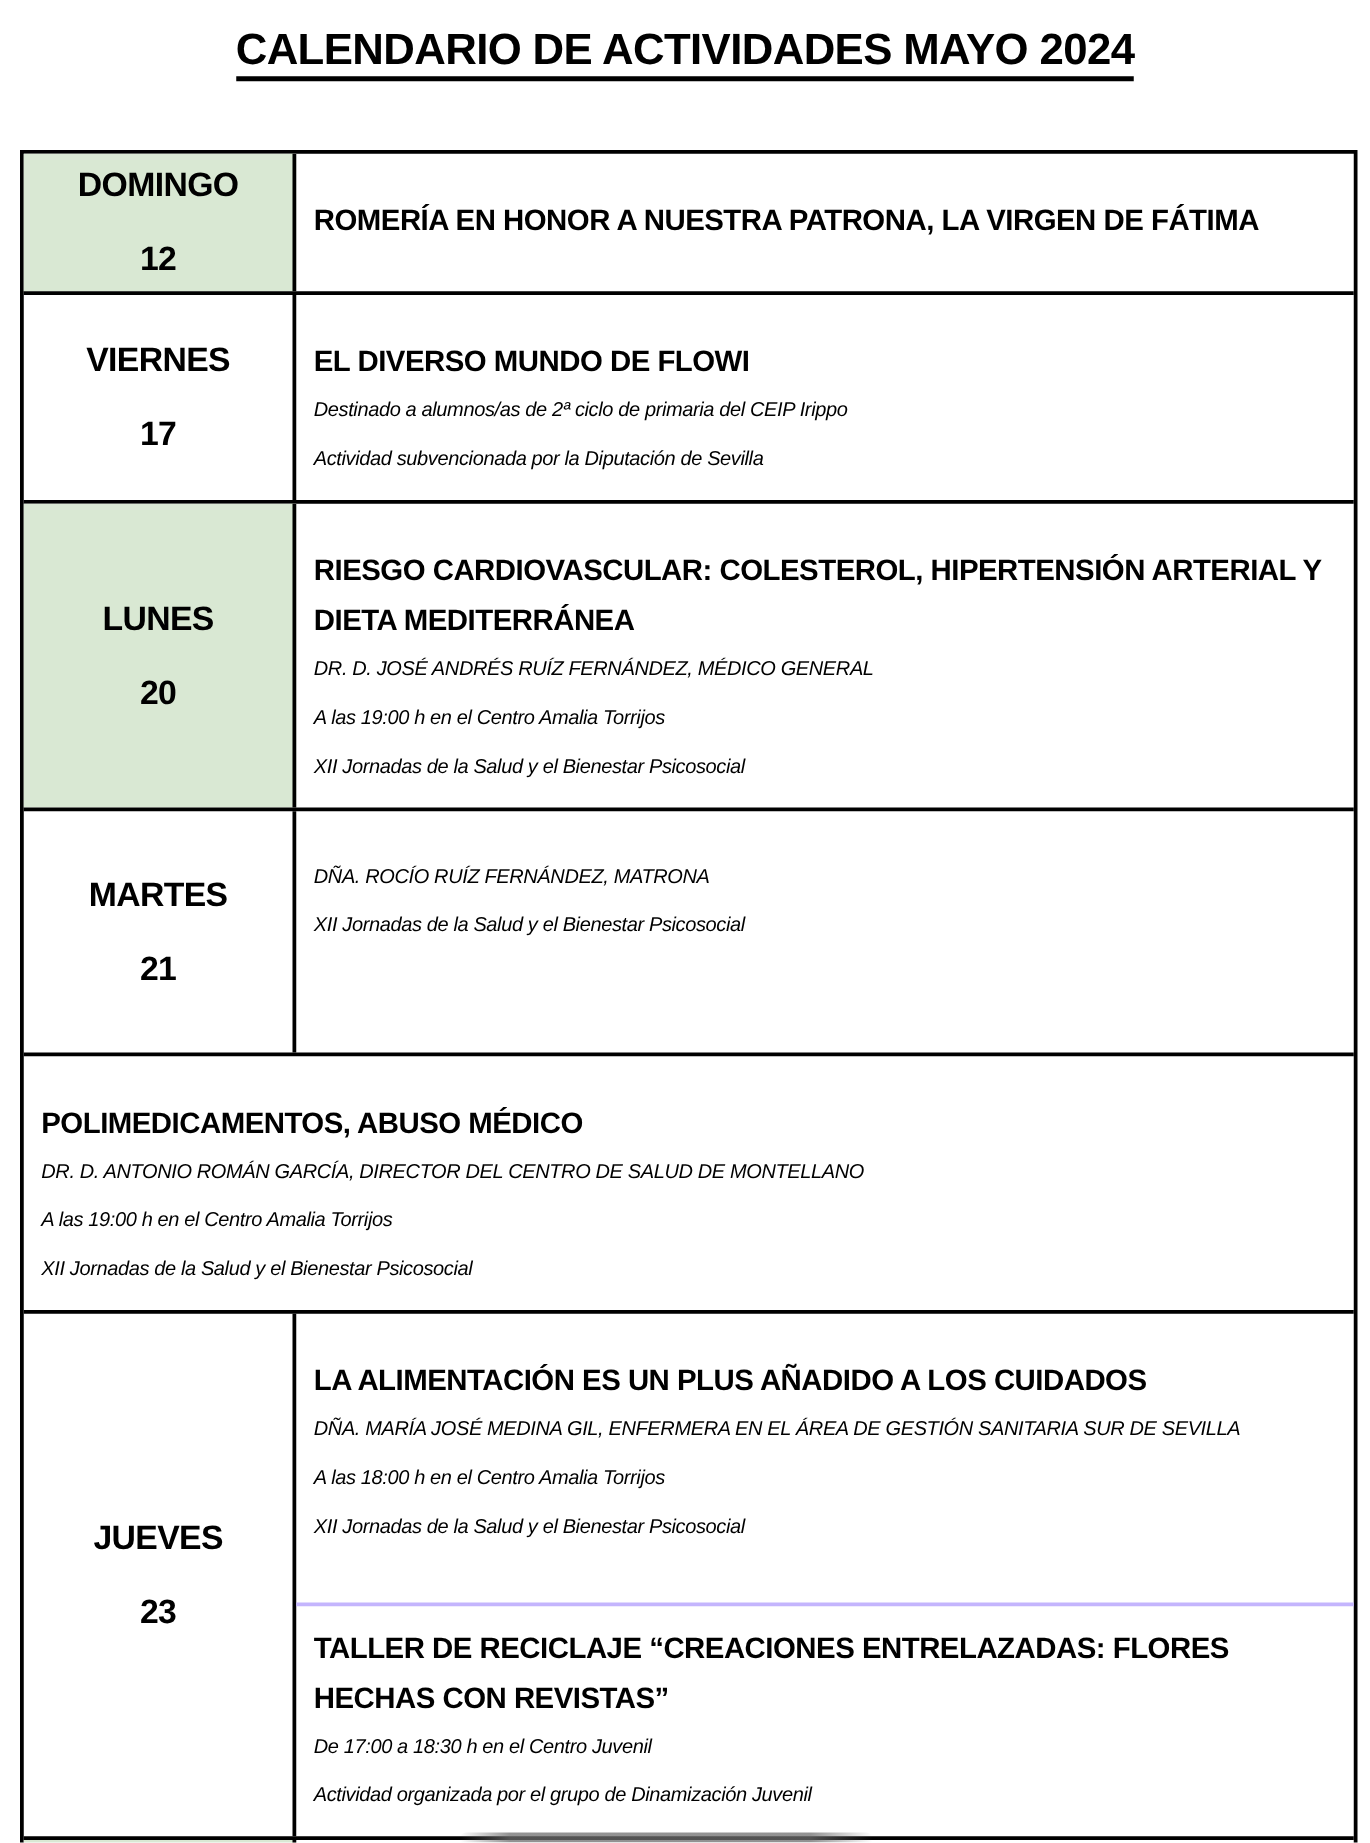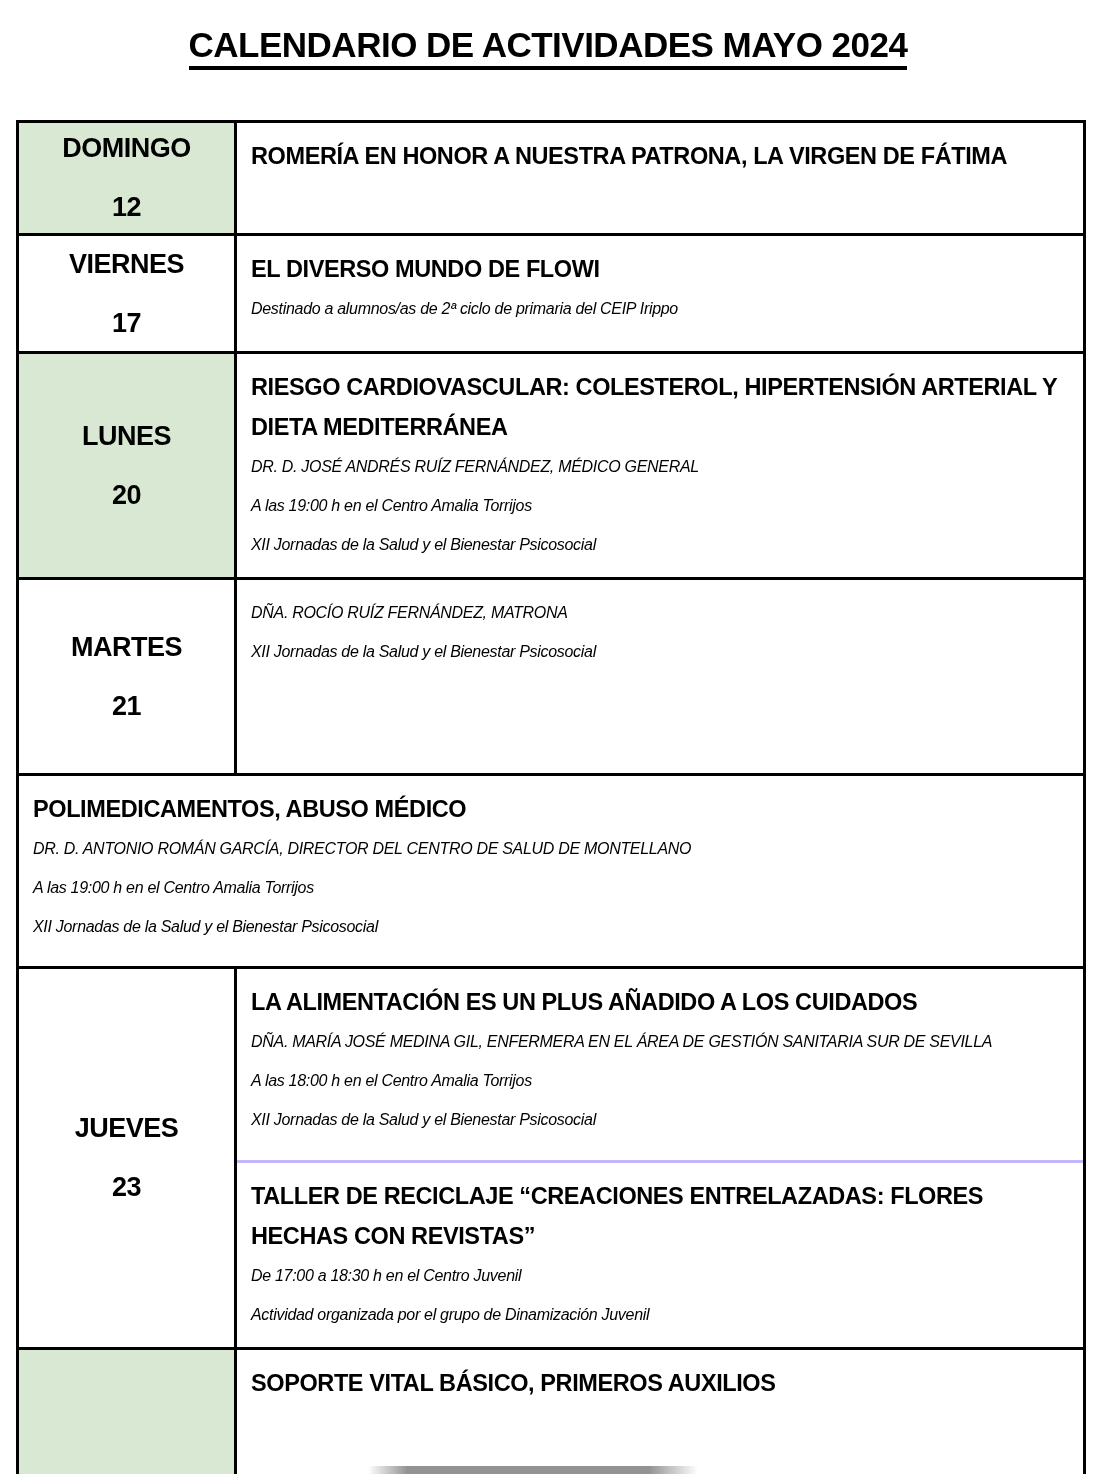--- a/index.html
+++ b/index.html
@@ -6,22 +6,22 @@
   body{
     width:1096px;height:1474px;
     background:#ffffff;
     font-family:"Liberation Sans", sans-serif;
     color:#000;
     position:relative;
     overflow:hidden;
   }
   .doc-title{
     text-align:center;
-    margin:16px;
-    padding-top:9px;
+    margin:0;
+    padding-top:20px;
     font-size:35px;
     font-weight:bold;
     letter-spacing:-0.5px;
   }
   .doc-title .underlined{
     display:inline-block;
     border-bottom:4px solid #000;
     padding-bottom:1px;
   }
   .cal-table{
@@ -56,20 +56,21 @@
   .day-cell.green{background:#d9e8d3;}
   .content-col{
     flex:1;
     display:flex;
     flex-direction:column;
   }
   .event-cell{
     flex:1;
     padding:13px 20px 13px 14px;
     box-sizing:border-box;
+    margin-top:20px;
   }
   .event-cell + .event-cell{border-top:3px solid #c4b5fd;}
   .event-title{
     font-weight:bold;
     font-size:23.5px;
     line-height:40px;
     letter-spacing:-0.4px;
   }
   .event-line{
     font-style:italic;
@@ -115,20 +116,21 @@
 
   <div class="cal-row r1">
     <div class="day-cell">
       <div>VIERNES</div>
       <div>17</div>
     </div>
     <div class="content-col">
       <div class="event-cell">
         <div class="event-title">EL DIVERSO MUNDO DE FLOWI</div>
         <div class="event-line">Destinado a alumnos/as de 2ª ciclo de primaria del CEIP Irippo</div>
+        <div class="event-line">Actividad subvencionada por la Diputación de Sevilla</div>
       </div>
     </div>
   </div>
 
   <div class="cal-row r2">
     <div class="day-cell green">
       <div>LUNES</div>
       <div>20</div>
     </div>
     <div class="content-col">

